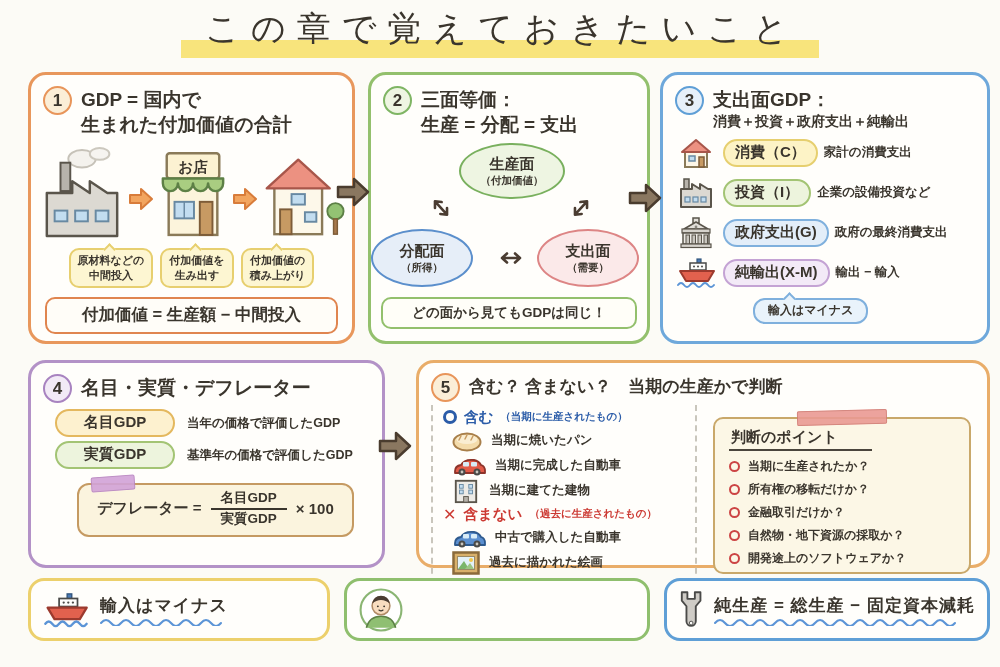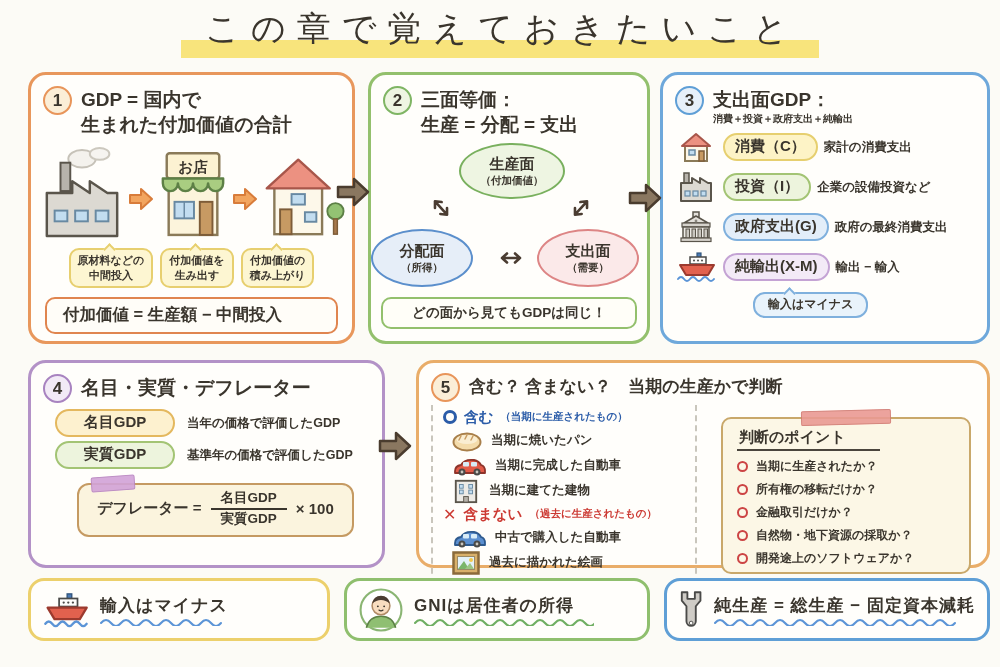--- a/index.html
+++ b/index.html
@@ -33,36 +33,36 @@
   .numcircle {
     flex:0 0 auto; width:29px; height:29px; border-radius:50%;
     display:flex; align-items:center; justify-content:center;
     font-size:17px; font-weight:bold; margin-top:1px;
   }
   .nc-orange { border:2.5px solid #e8955a; background:#fbeed7; }
   .nc-green  { border:2.5px solid #7fb564; background:#eef5e2; }
   .nc-blue   { border:2.5px solid #5f9fd6; background:#e7f0f9; }
   .nc-purple { border:2.5px solid #a883c0; background:#f2eaf6; }
   .p-title { font-size:19px; font-weight:bold; line-height:1.32; padding-top:2px; }
-  .p-title .sub { font-size:10px; }
+  .p-title .sub { font-size:14px; }
   
   .illus-row { display:flex; align-items:flex-end; justify-content:center; gap:3px; height:102px; padding:0 4px; }
   .flow-arrow { margin-bottom:30px; flex:0 0 auto; }
   .bubble-row { display:flex; justify-content:center; gap:7px; margin-top:7px; }
   .bubble {
     position:relative; background:#fdf6d2; border:2px solid #e7cf6f; border-radius:10px;
     font-size:11px; font-weight:bold; text-align:center; line-height:1.35; padding:3px 7px;
   }
   .bubble-tail {
     position:absolute; top:-5.5px; left:42%; width:9px; height:9px; background:#fdf6d2;
     border-left:2px solid #e7cf6f; border-top:2px solid #e7cf6f; transform:rotate(45deg);
   }
   .formula-box {
     margin:9px 14px 0 14px; border:2.5px solid #e0854f; border-radius:10px;
-    background:#fffdf8; font-size:16.5px; font-weight:bold; padding:5px 16px 6px;
+    background:#fffdf8; text-align:center; font-size:16.5px; font-weight:bold; padding:5px 4px 6px;
   }
   
   .triad { position:relative; height:150px; margin-top:2px; }
   .tri-node {
     position:absolute; border-radius:50%; text-align:center;
     display:flex; flex-direction:column; align-items:center; justify-content:center;
   }
   .node-top   { left:88px;  top:2px;  width:106px; height:56px; border:2.5px solid #79b05e; background:#eef5e2; }
   .node-left  { left:0;  top:88px; width:102px; height:58px; border:2.5px solid #5b8fcc; background:#e6eef8; }
   .node-right { left:166px; top:88px; width:102px; height:58px; border:2.5px solid #dd8585; background:#fbe9e9; }
@@ -107,21 +107,21 @@
   }
   .frac { display:inline-flex; flex-direction:column; align-items:center; font-size:13.5px; line-height:1.25; }
   .frac .num { padding:0 10px 1px; border-bottom:2px solid #3a352d; }
   .frac .den { padding-top:1px; }
   .tape { position:absolute; height:15px; opacity:.9; border-radius:2px; }
   .tape-purple { left:12px; top:-9px; width:44px; background:#d2a3d8; transform:rotate(-4deg); box-shadow:0 0 0 1px #b786bf inset; }
   .tape-red { left:50%; margin-left:-45px; top:-9px; width:90px; background:#ea9a93; transform:rotate(-1.5deg); box-shadow:0 0 0 1px #d07c74 inset; }
   
   .p5 .p-head { padding:9px 12px 3px 12px; }
   .p5 .p-title { font-size:17px; padding-top:4px; }
-  .p5-body { display:flex; gap:16px; padding:0 10px 0 12px; }
+  .p5-body { display:flex; gap:8px; padding:0 10px 0 12px; }
   .p5-list {
     width:266px; flex:0 0 auto; padding:1px 10px 0 10px;
     border-left:2px dashed #c9c6bc; border-right:2px dashed #c9c6bc;
   }
   .p5-h { display:flex; align-items:center; gap:7px; height:22px; font-weight:bold; }
   .inc-text  { color:#2b5ca8; font-size:14.5px; }
   .inc-note  { color:#2b5ca8; font-size:10.5px; }
   .exc-text  { color:#cc3a33; font-size:14.5px; }
   .exc-note  { color:#cc3a33; font-size:10.5px; }
   .ring-blue { width:14px; height:14px; border:3.5px solid #2b5ca8; border-radius:50%; flex:0 0 auto; }
@@ -486,26 +486,20 @@
   <div class="footnote fn2">
     <svg width="44" height="44" viewBox="0 0 42 42">
       <circle cx="21" cy="21" r="19.5" fill="#ffffff" stroke="#8ab573" stroke-width="2"></circle>
       <path d="M7 38 q3 -11 14 -11 q11 0 14 11" fill="#8fbf72" stroke="#5d8046" stroke-width="1.5"></path>
       <circle cx="21" cy="17" r="8.5" fill="#f9ddc0" stroke="#b08a66" stroke-width="1.5"></circle>
       <path d="M12.5 15 q1.5 -7.5 8.5 -7.5 q7 0 8.5 7.5 q-4 -3.5 -8.5 -3.5 q-4.5 0 -8.5 3.5" fill="#4a3c32"></path>
       <circle cx="18" cy="17.5" r="0.9" fill="#3a352d"></circle>
         <circle cx="24" cy="17.5" r="0.9" fill="#3a352d"></circle>
       <path d="M19 21 q2 1.6 4 0" stroke="#3a352d" stroke-width="1" fill="none" stroke-linecap="round"></path>
     </svg>
-    <div class="fn-text-wrap">
-      <span class="fn-text">GNIは居住者の所得</span>
-      <svg class="wavy" width="180" height="8" viewBox="0 0 180 8">
-        <path d="M1 5 q5 -6 10 0 t10 0 t10 0 t10 0 t10 0 t10 0 t10 0 t10 0 t10 0 t10 0 t10 0 t10 0 t10 0 t10 0 t10 0 t10 0 t10 0 t10 0" fill="none" stroke="#6fae62" stroke-width="2" stroke-linecap="round"></path>
-      </svg>
-    </div>
   </div>
 
   <div class="footnote fn3">
     <svg width="28" height="46" viewBox="0 0 26 44">
       <path d="M3 3 h6 v7 h8 V3 h6 v9 l-5 6 v16 a5 5 0 0 1 -10 0 V18 L3 12 Z" fill="#cfccc6" stroke="#4a4a48" stroke-width="2" stroke-linejoin="round"></path>
       <circle cx="13" cy="36" r="2" fill="#faf9f6" stroke="#4a4a48" stroke-width="1"></circle>
     </svg>
     <div class="fn-text-wrap">
       <span class="fn-text">純生産 = 総生産 − 固定資本減耗</span>
       <svg class="wavy" width="250" height="8" viewBox="0 0 250 8">

